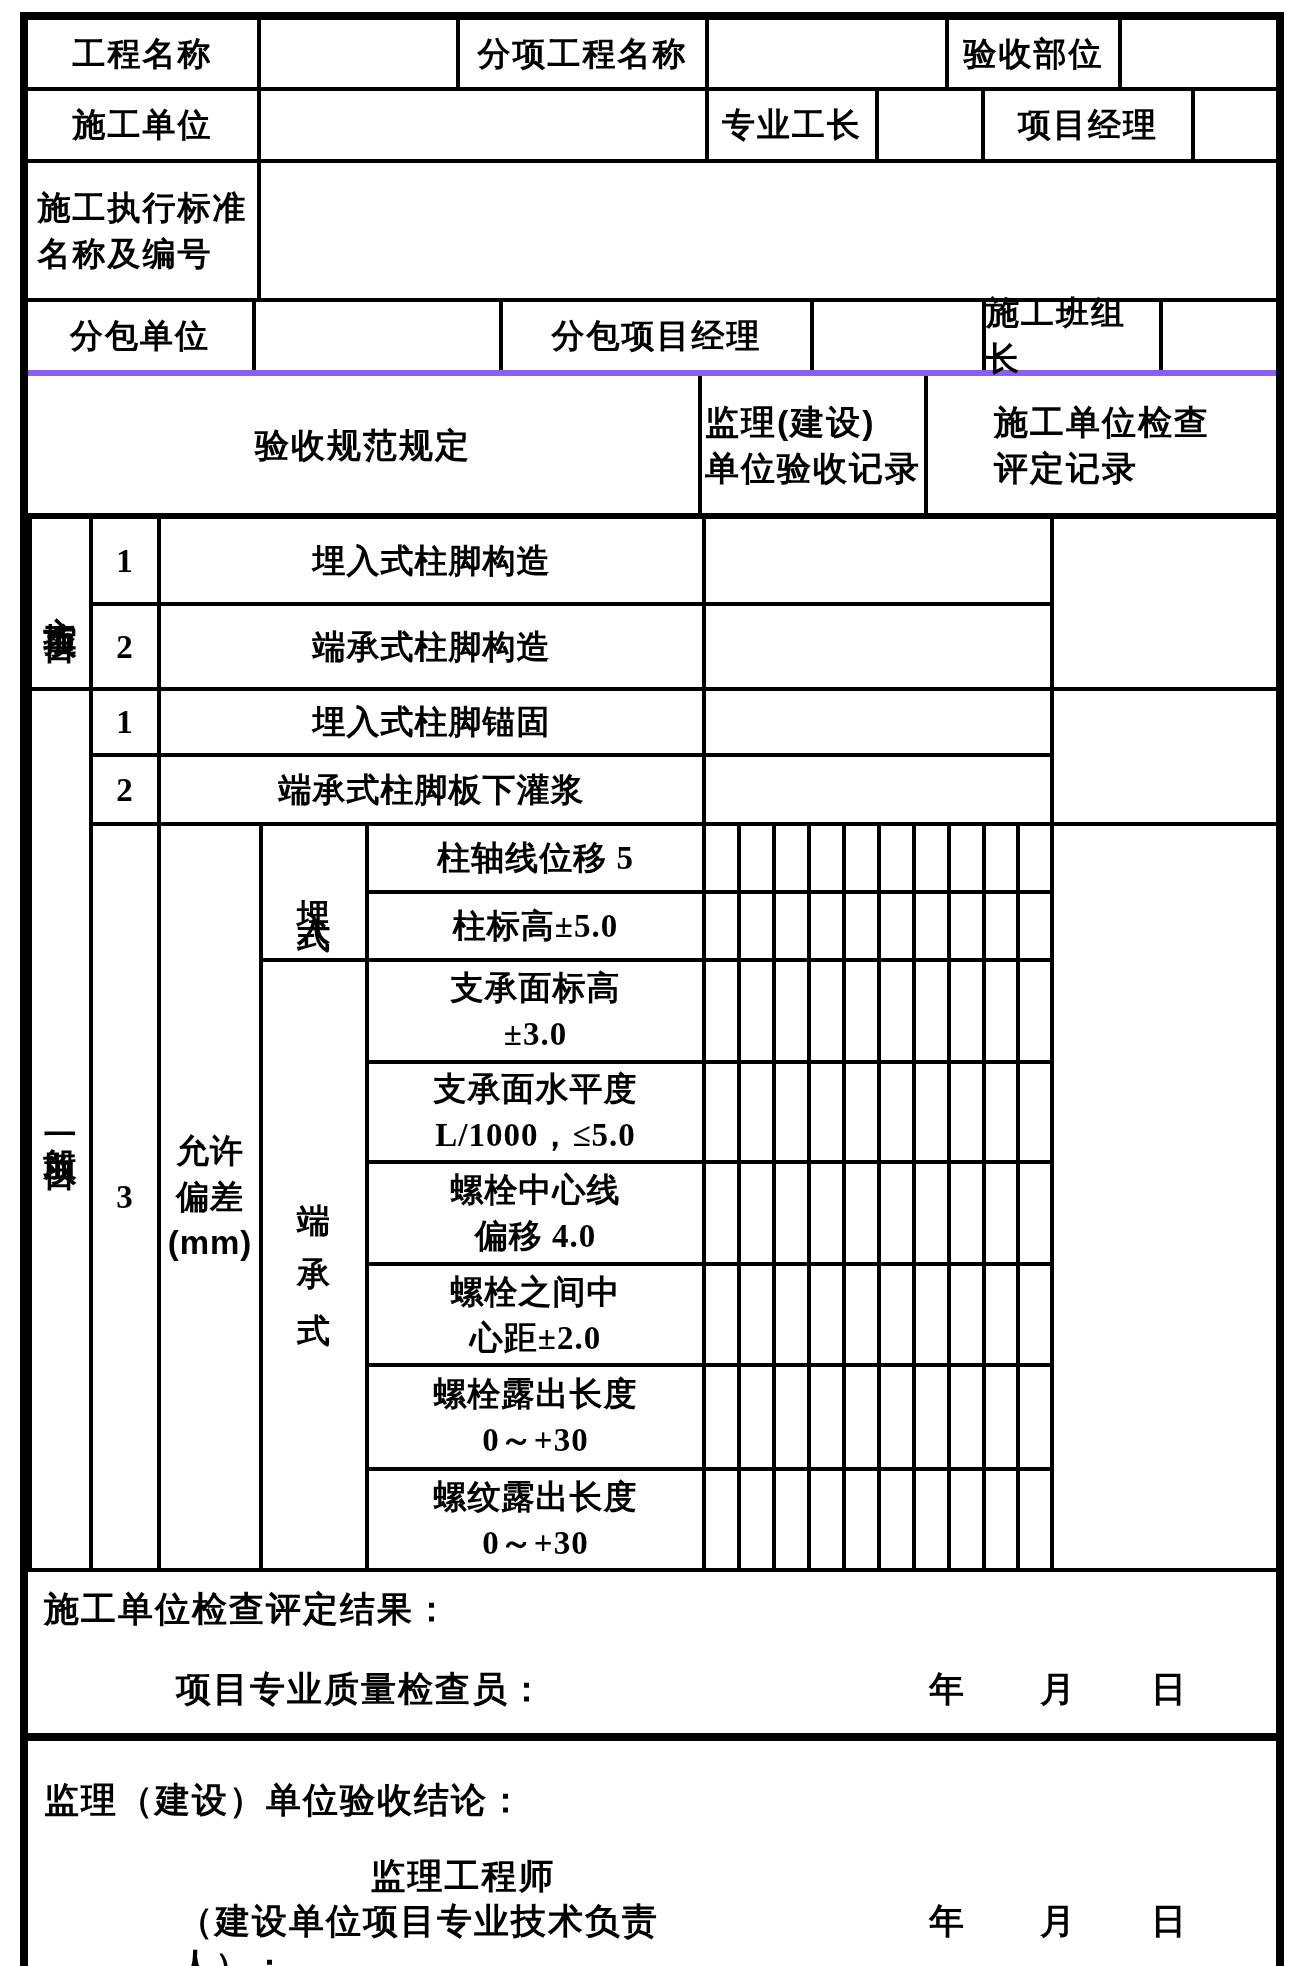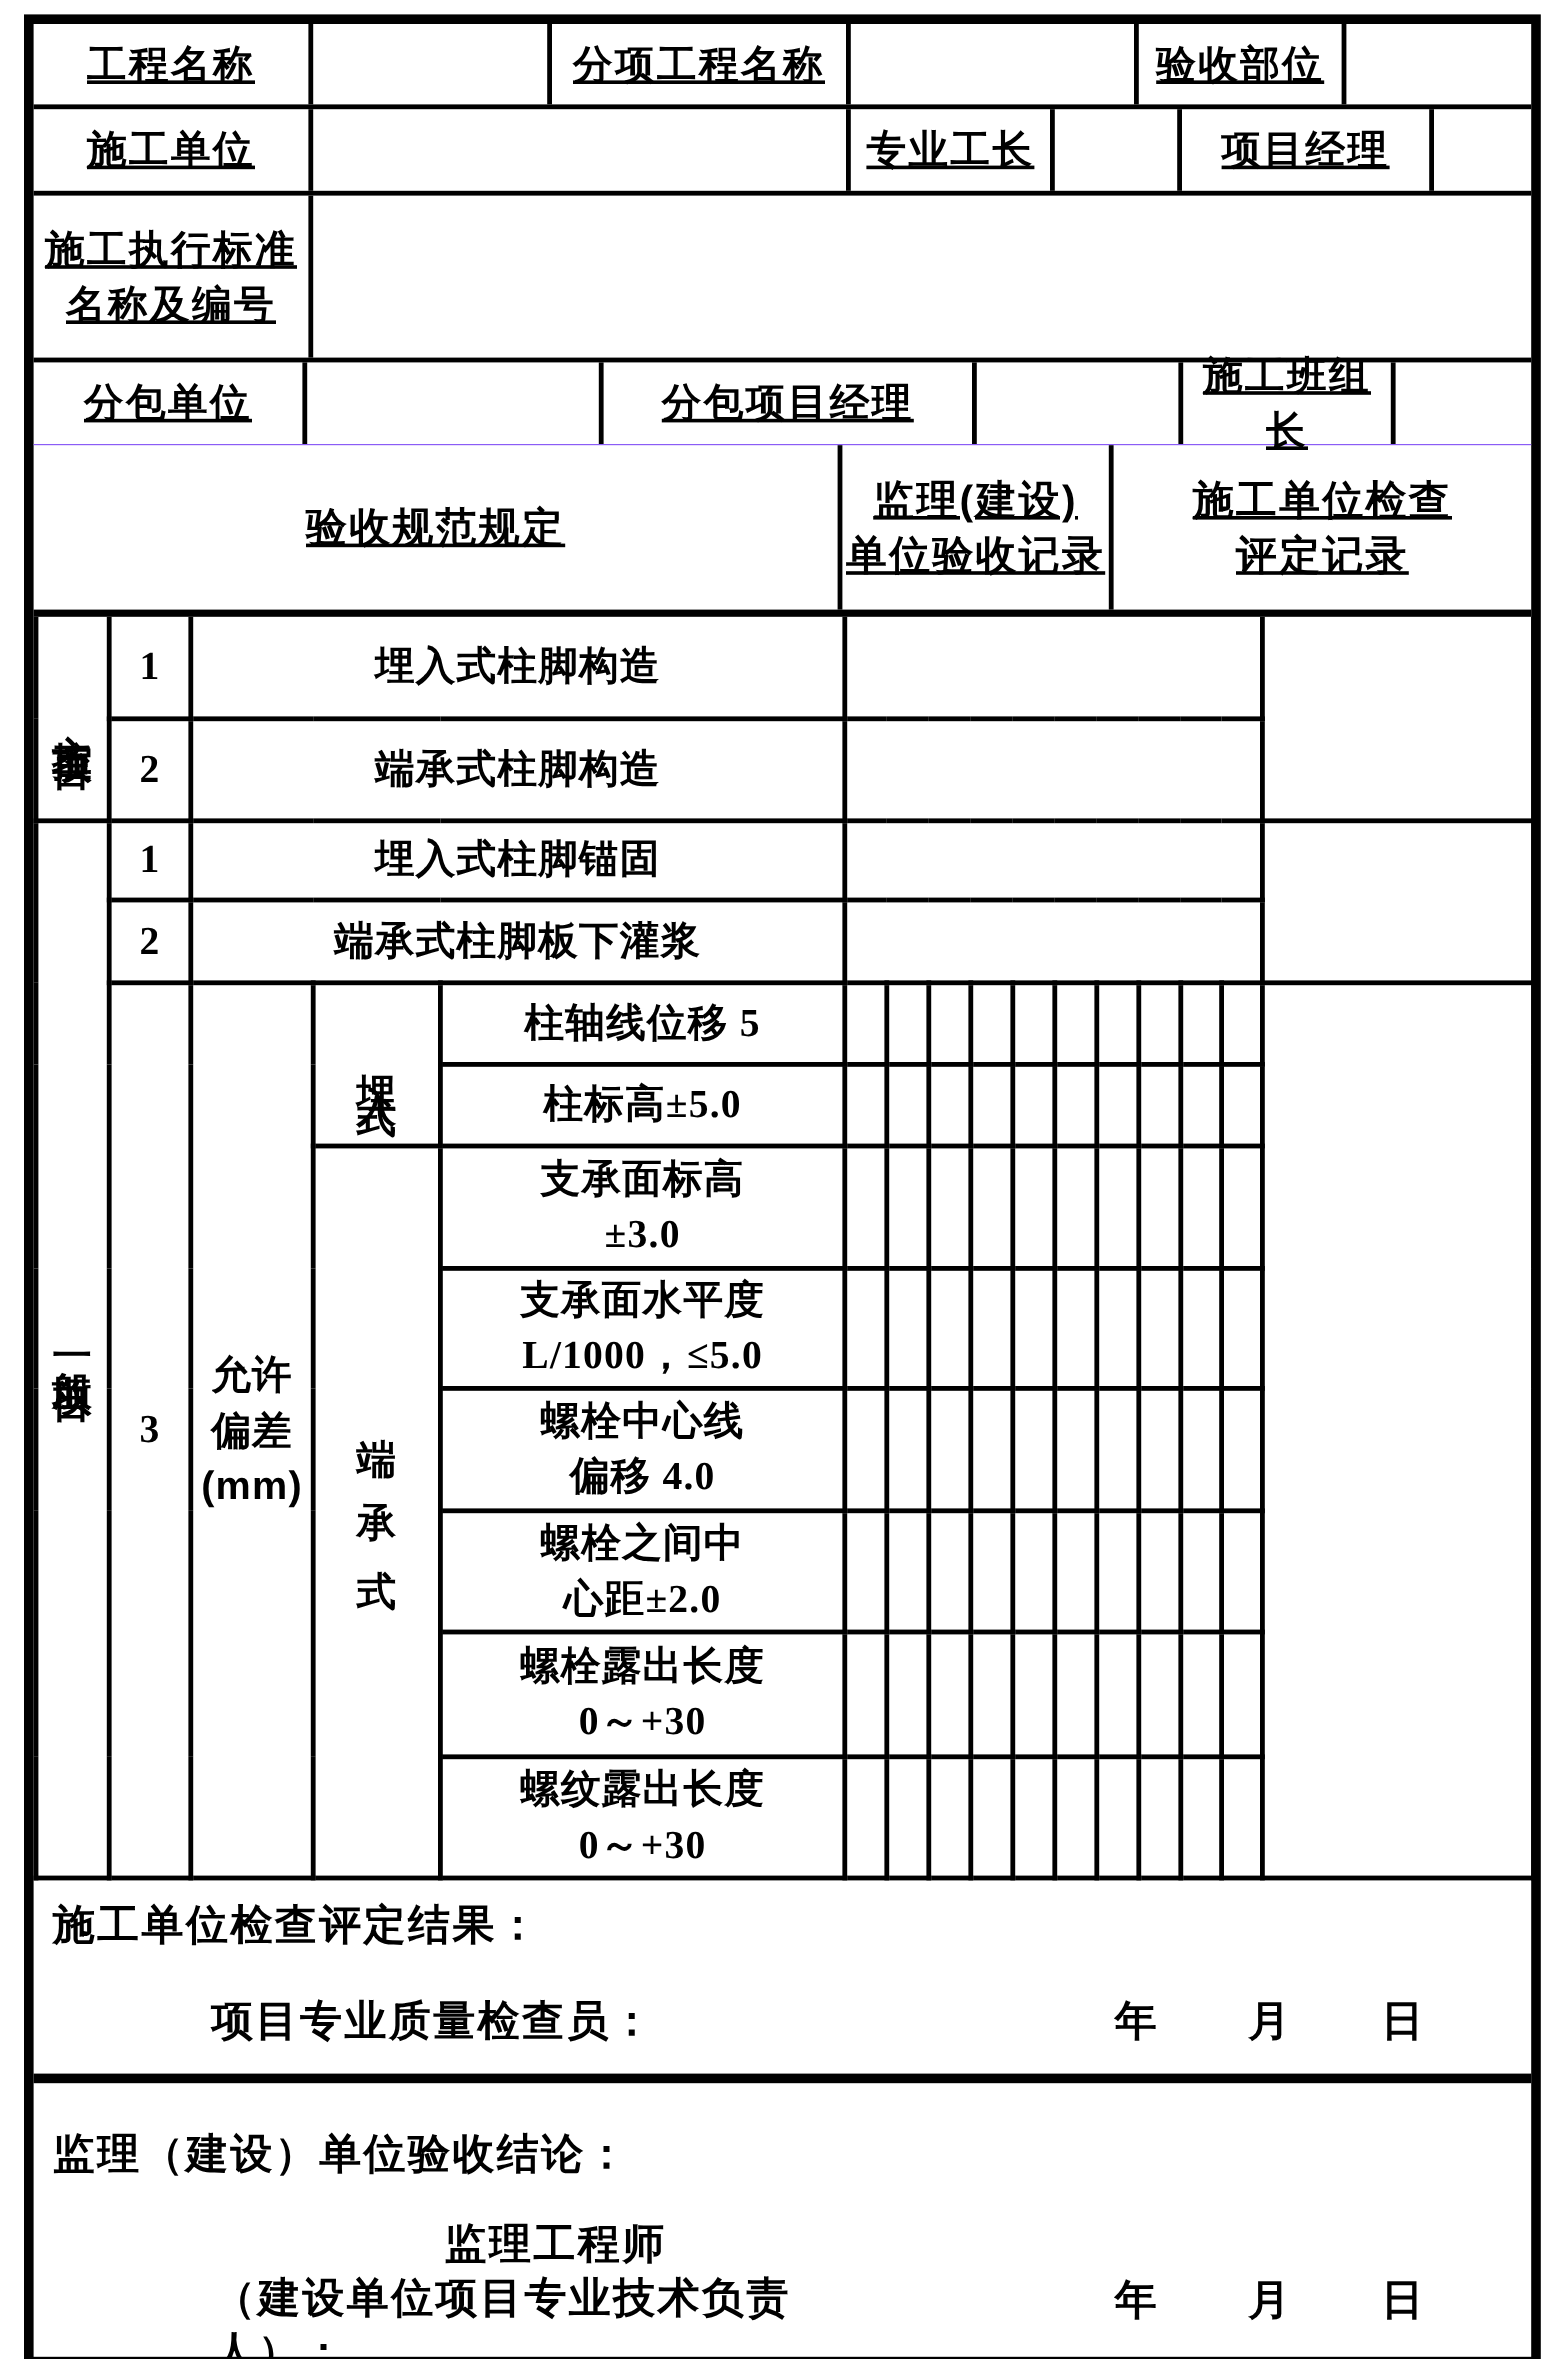--- a/index.html
+++ b/index.html
@@ -10,27 +10,27 @@
   }
   .form{
     position:absolute;left:20px;top:12px;width:1264px;
     border:8px solid #000;box-sizing:border-box;background:#fff;
   }
   
   .frow{display:flex;border-bottom:4px solid #000;}
   .frow > div{
     box-sizing:border-box;border-right:4px solid #000;
     display:flex;align-items:center;justify-content:center;
-    text-align:center;font-size:33px;letter-spacing:2px;line-height:46px;text-decoration:underline;
+    text-align:left;font-size:33px;letter-spacing:2px;line-height:46px;
   }
   .frow > div:last-child{border-right:none;}
   .r1{height:67px;}
   .r2{height:68px;}
   .r3{height:135px;}
-  .r4{height:68px;border-bottom:1px solid #8b5cf6;}
+  .r4{height:68px;border-bottom:6px solid #8b5cf6;}
   .r5{height:137px;border-bottom:6px solid #000;}
   .r5 > div{font-size:34px;}
   .pl{white-space:pre-line;}
   
   table.body{
     border-collapse:collapse;table-layout:fixed;width:1248px;
     margin:0;padding:0;
   }
   table.body td{
     border:4px solid #000;padding:0;text-align:center;vertical-align:middle;

